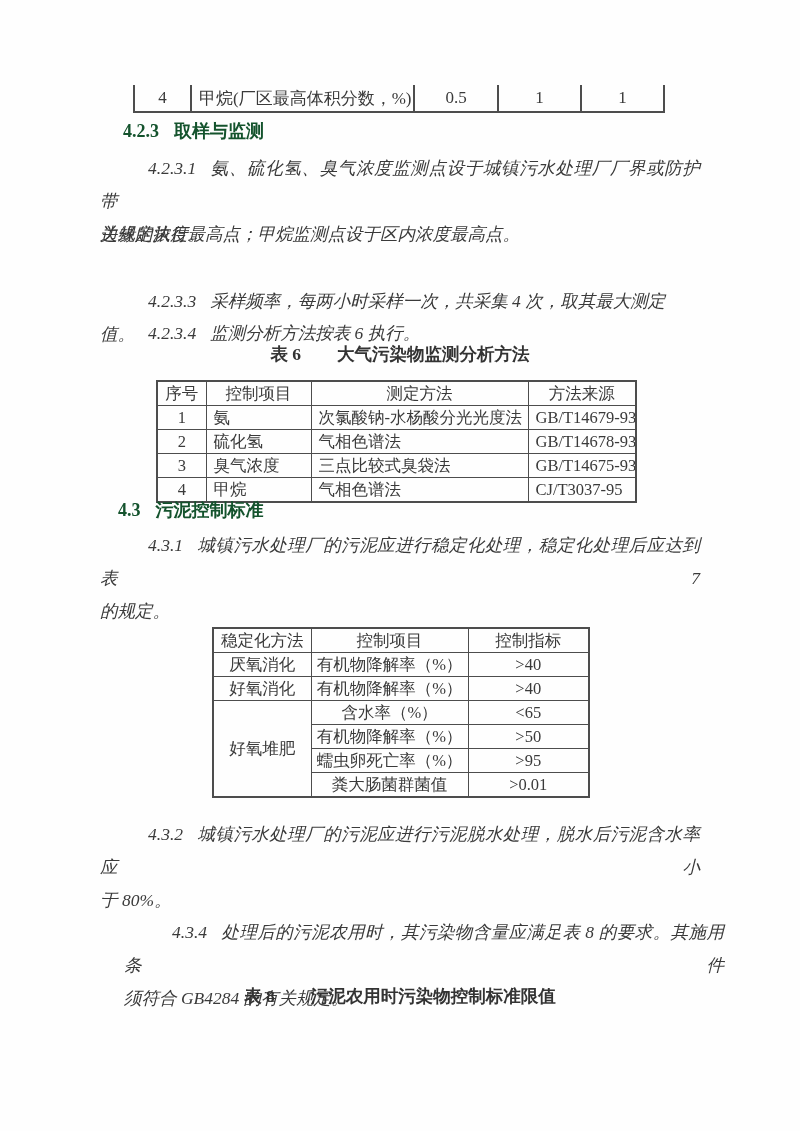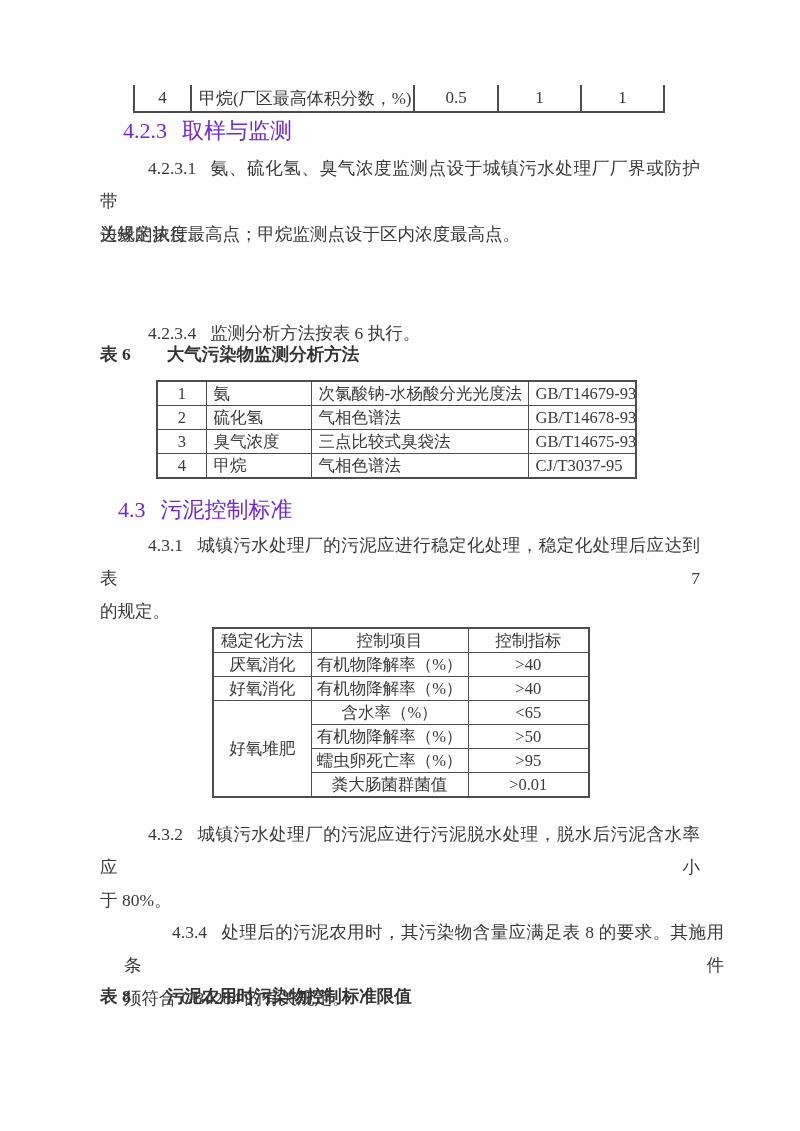--- a/index.html
+++ b/index.html
@@ -14,38 +14,40 @@
     width: 800px; height: 1131px;
     background: #fefefe;
     overflow: hidden;
   }
   
   .para {
     position: absolute;
     left: 100px; width: 600px;
     font-size: 17.5px;
     line-height: 33px;
+    font-style: italic;
   }
   .line { text-align: left; }
   .jline { text-align: justify; text-align-last: justify; }
   .firstline { text-indent: 48px; }
   .pnum { margin-right: 14px; white-space: nowrap; }
   
   .sec-heading {
     position: absolute;
-    font-size: 22px;
+    font-size: 18px;
     line-height: 24px;
-    font-weight: normal;
-    color: #6d28d9;
+    font-weight: bold;
+    color: #14532d;
   }
   .sec-num { margin-right: 15px; }
   
   .caption {
     position: absolute;
     left: 100px; width: 600px;
+    text-align: center;
     font-size: 17.5px;
     font-weight: bold;
     color: #333333;
   }
   .cap-title { margin-left: 36px; }
   
   table {
     position: absolute;
     border-collapse: collapse;
     table-layout: fixed;
@@ -105,37 +107,46 @@
 
   <div class="para" style="top:152px;">
     <div class="line jline firstline"><span class="pnum">4.2.3.1</span><span>氨、硫化氢、臭气浓度监测点设于城镇污水处理厂厂界或防护带</span></div>
     <div class="line">边缘的浓度最高点；甲烷监测点设于区内浓度最高点。</div>
   </div>
 
   <div class="para" style="top:218px;">
     <div class="line">关规定执行。</div>
   </div>
 
+  <div class="para" style="top:285px;">
+    <div class="line firstline"><span class="pnum">4.2.3.3</span><span>采样频率，每两小时采样一次，共采集 4 次，取其最大测定值。</span></div>
+  </div>
 
   <div class="para" style="top:317px;">
     <div class="line firstline"><span class="pnum">4.2.3.4</span><span>监测分析方法按表 6 执行。</span></div>
   </div>
 
   <div class="caption" style="top:342px;">
     <span>表 6</span><span class="cap-title">大气污染物监测分析方法</span>
   </div>
 
   <table class="bordered" style="left:156px; top:380px; width:479px;">
     <colgroup>
       <col style="width:49px">
         <col style="width:105px">
         <col style="width:217px">
         <col style="width:108px">
     </colgroup>
     <tbody>
+        <tr>
+      <th class="c">序号</th>
+      <th class="c">控制项目</th>
+      <th class="c">测定方法</th>
+      <th class="c">方法来源</th>
+    </tr>
     <tr>
       <td class="c">1</td>
       <td class="l">氨</td>
       <td class="l">次氯酸钠-水杨酸分光光度法</td>
       <td class="l">GB/T14679-93</td>
     </tr>
     <tr>
       <td class="c">2</td>
       <td class="l">硫化氢</td>
       <td class="l">气相色谱法</td>

